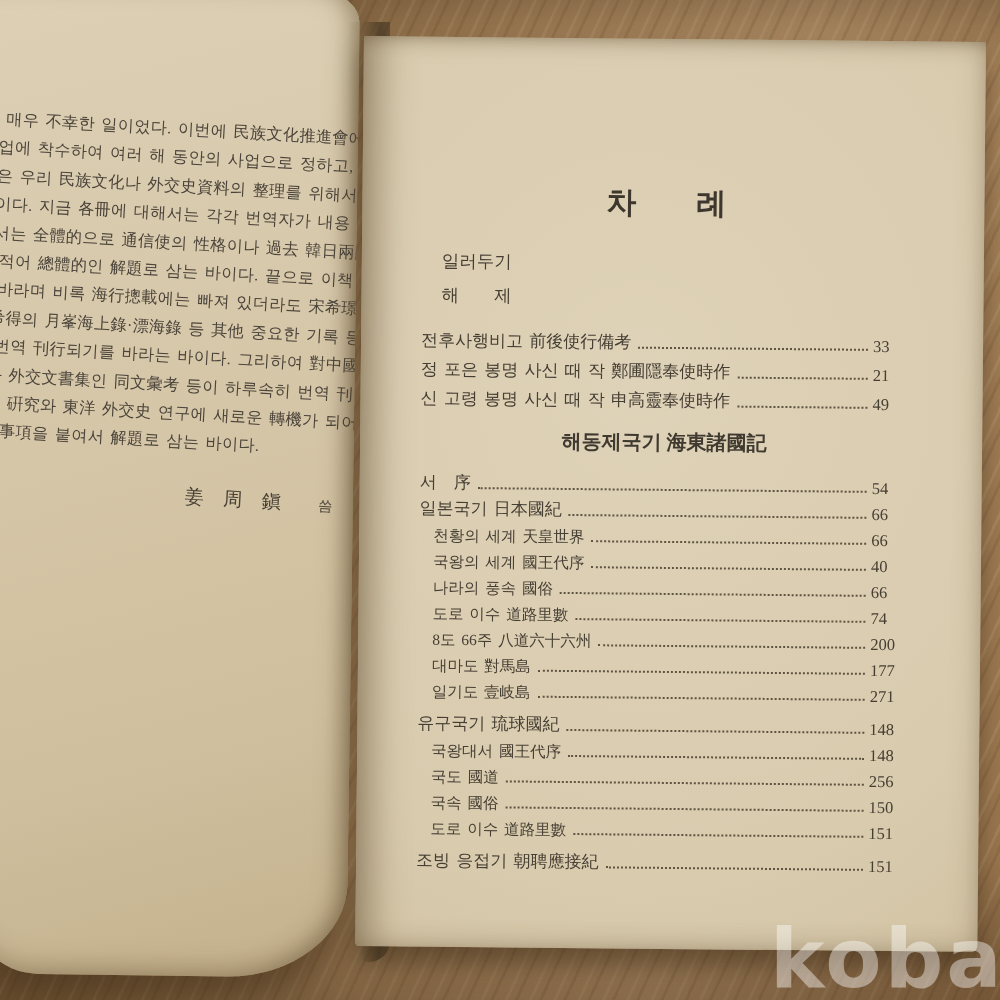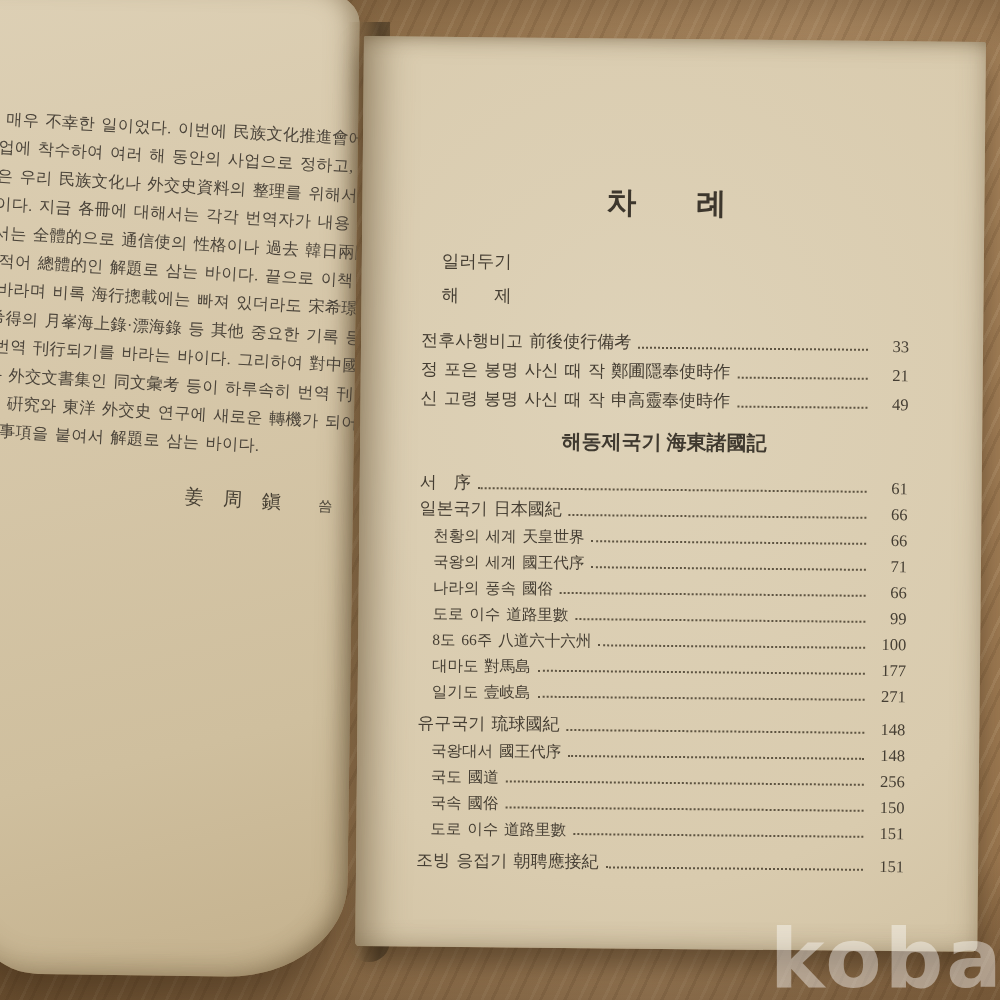--- a/index.html
+++ b/index.html
@@ -67,21 +67,21 @@
   .toc-group1{margin-top:16px;}
   .toc-heading{margin-top:14px;text-align:center;font-size:20px;font-weight:bold;
     color:#3f392f;line-height:30px;margin-bottom:14px;}
   .toc-row{display:flex;align-items:flex-end;}
   .toc-row.main{height:29px;font-size:17px;}
   .toc-row.g2{height:26px;}
   .toc-row.sub{font-size:15.5px;padding-left:14px;}
   .toc-row.gap{margin-top:7px;}
   .toc-label{white-space:nowrap;line-height:1.35;word-spacing:2px;}
   .lead{flex:1;border-bottom:2.4px dotted rgba(72,62,46,.85);margin:0 5px 6px 7px;min-width:14px;}
-  .toc-page{width:36px;text-align:right;font-size:16.5px;line-height:1.3;}
+  .toc-page{width:36px;font-size:16.5px;line-height:1.3;}
 
   
   .watermark{
     position:absolute;left:770px;top:918px;z-index:9;
     font-family:"DejaVu Sans","Liberation Sans",sans-serif;
     font-weight:700;font-size:82px;line-height:1;letter-spacing:3px;
     color:rgba(255,255,255,0.42);
   }
 </style>
 </head>
@@ -138,51 +138,51 @@
               <span class="toc-label">신 고령 봉명 사신 때 작 申高靈奉使時作</span>
               <span class="lead"></span>
               <span class="toc-page">49</span>
             </div>
           </div>
           <div class="toc-group2">
             <div class="toc-heading">해동제국기 海東諸國記</div>
             <div class="toc-row g2 main">
               <span class="toc-label">서　序</span>
               <span class="lead"></span>
-              <span class="toc-page">61</span>
+              <span class="toc-page">54</span>
             </div>
             <div class="toc-row g2 main">
               <span class="toc-label">일본국기 日本國紀</span>
               <span class="lead"></span>
               <span class="toc-page">66</span>
             </div>
             <div class="toc-row g2 sub">
               <span class="toc-label">천황의 세계 天皇世界</span>
               <span class="lead"></span>
               <span class="toc-page">66</span>
             </div>
             <div class="toc-row g2 sub">
               <span class="toc-label">국왕의 세계 國王代序</span>
               <span class="lead"></span>
-              <span class="toc-page">71</span>
+              <span class="toc-page">40</span>
             </div>
             <div class="toc-row g2 sub">
               <span class="toc-label">나라의 풍속 國俗</span>
               <span class="lead"></span>
               <span class="toc-page">66</span>
             </div>
             <div class="toc-row g2 sub">
               <span class="toc-label">도로 이수 道路里數</span>
               <span class="lead"></span>
-              <span class="toc-page">99</span>
+              <span class="toc-page">74</span>
             </div>
             <div class="toc-row g2 sub">
               <span class="toc-label">8도 66주 八道六十六州</span>
               <span class="lead"></span>
-              <span class="toc-page">100</span>
+              <span class="toc-page">200</span>
             </div>
             <div class="toc-row g2 sub">
               <span class="toc-label">대마도 對馬島</span>
               <span class="lead"></span>
               <span class="toc-page">177</span>
             </div>
             <div class="toc-row g2 sub">
               <span class="toc-label">일기도 壹岐島</span>
               <span class="lead"></span>
               <span class="toc-page">271</span>

